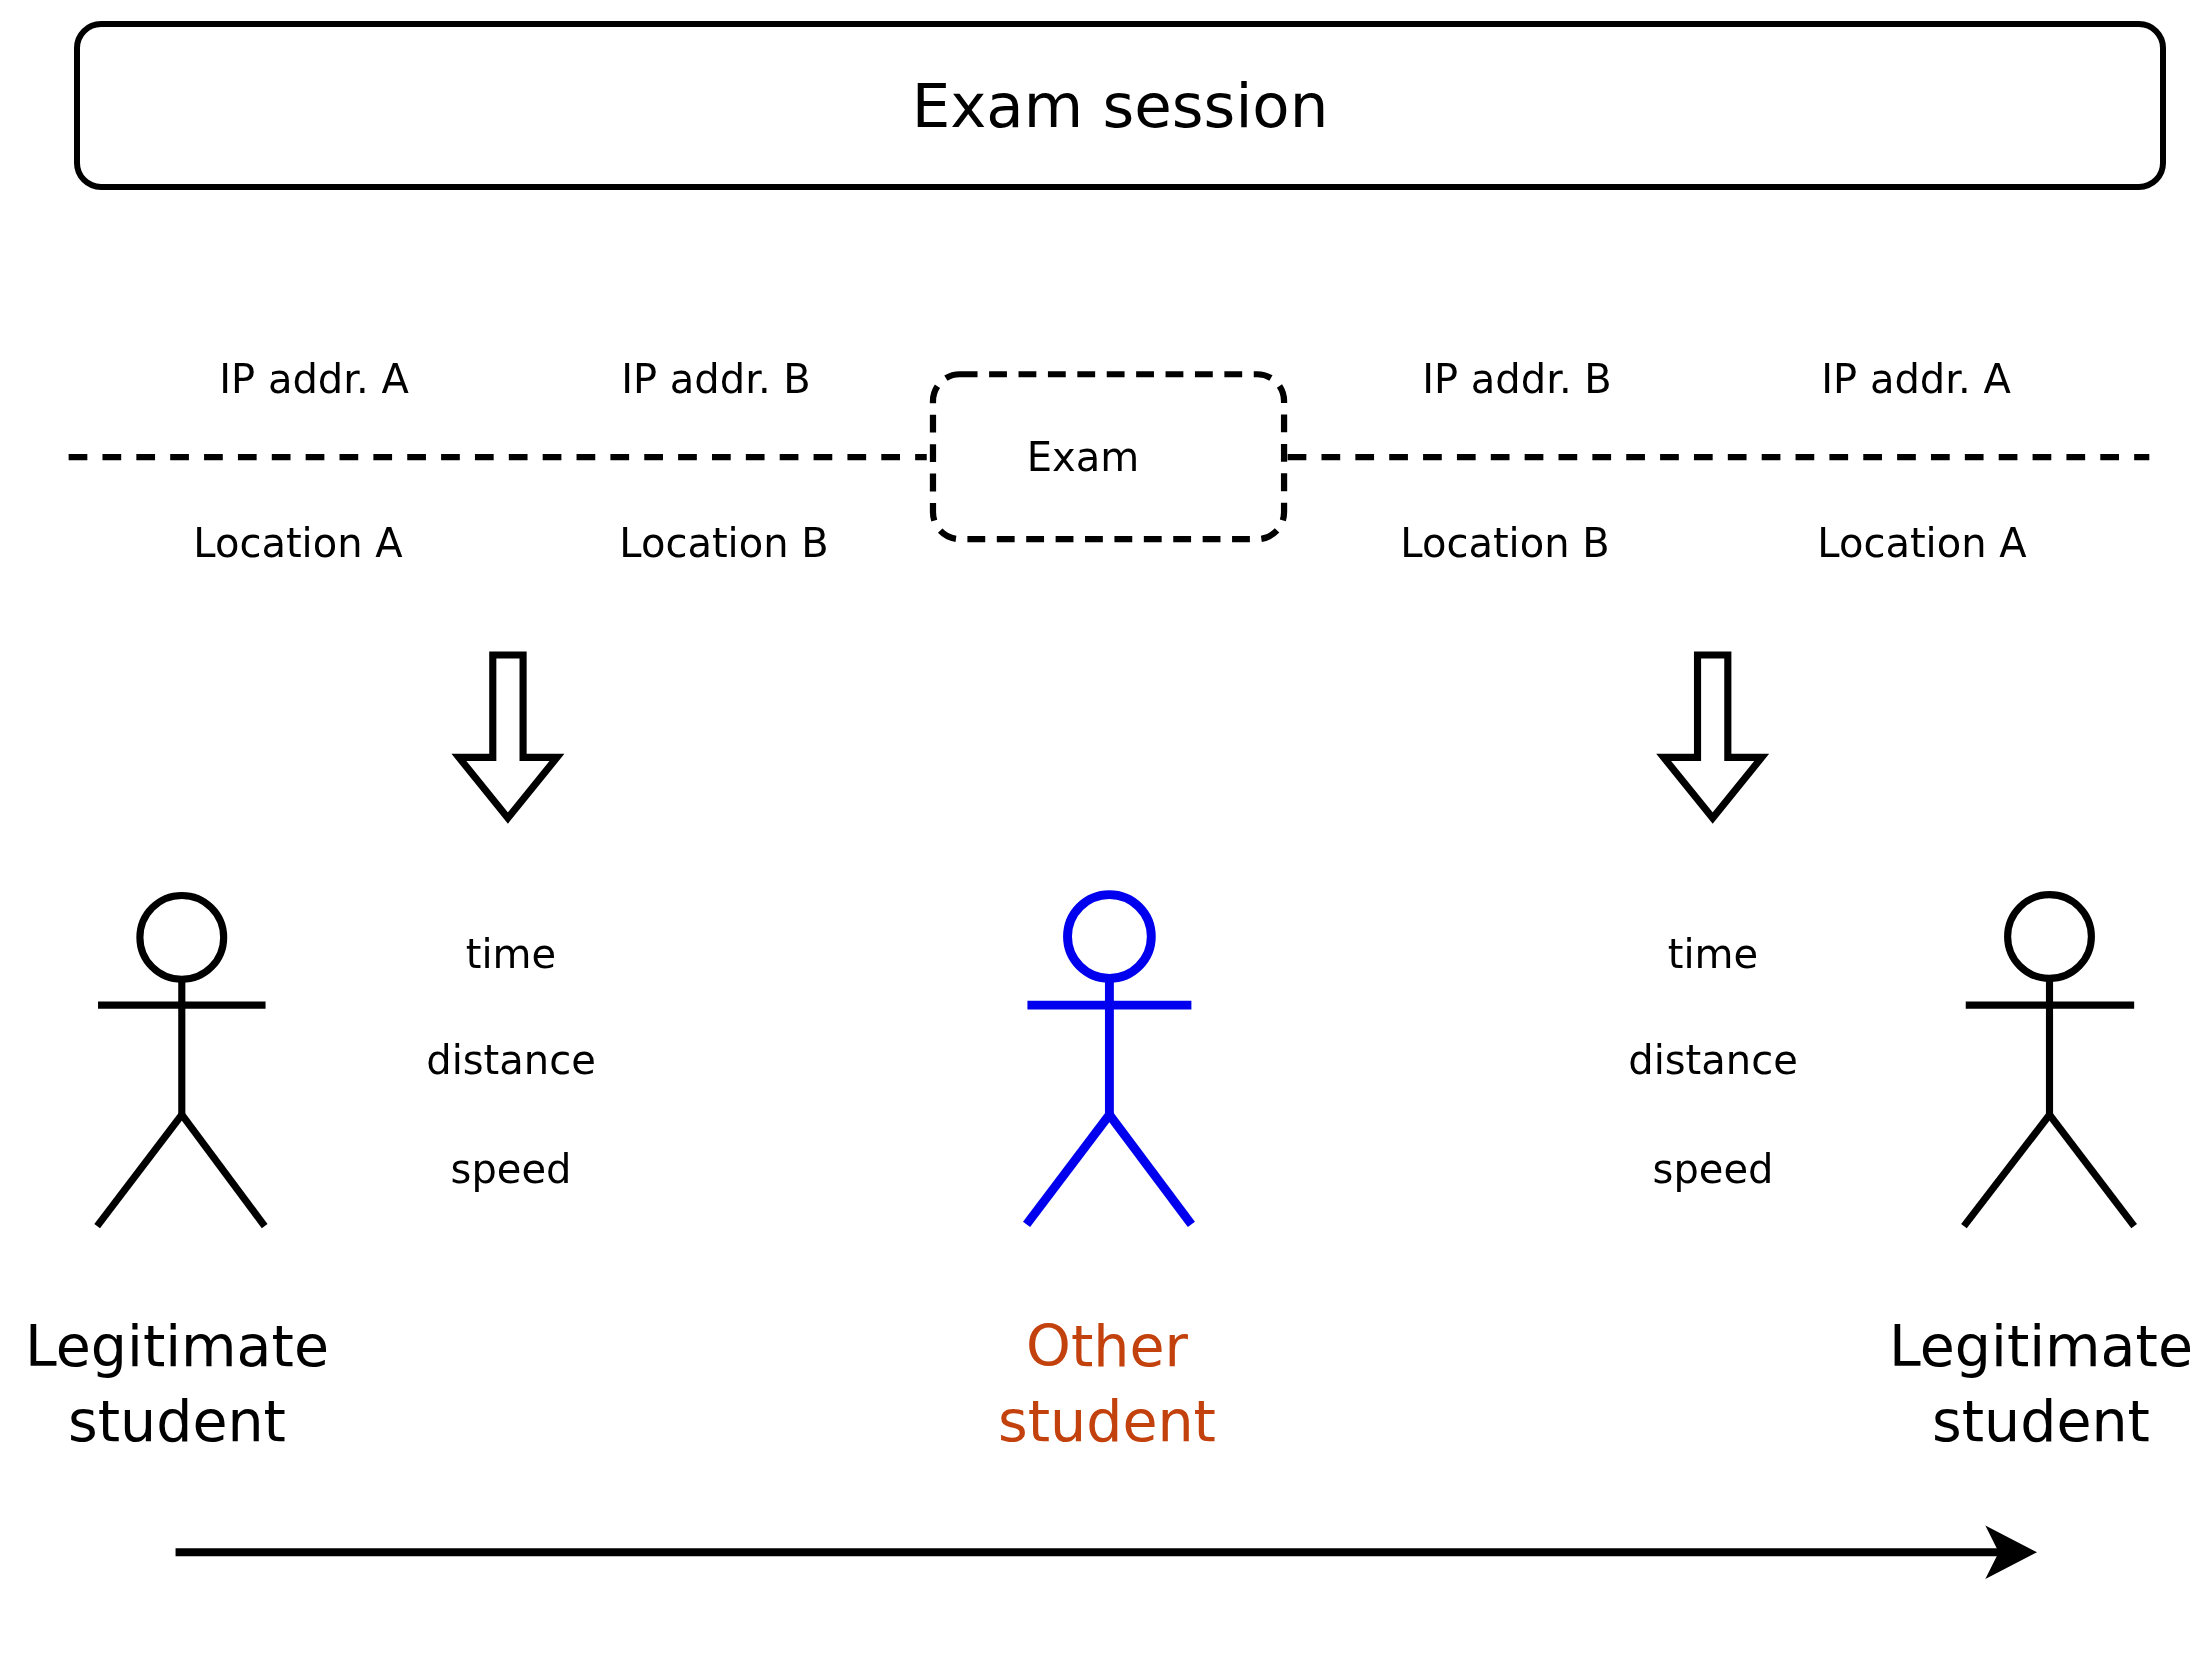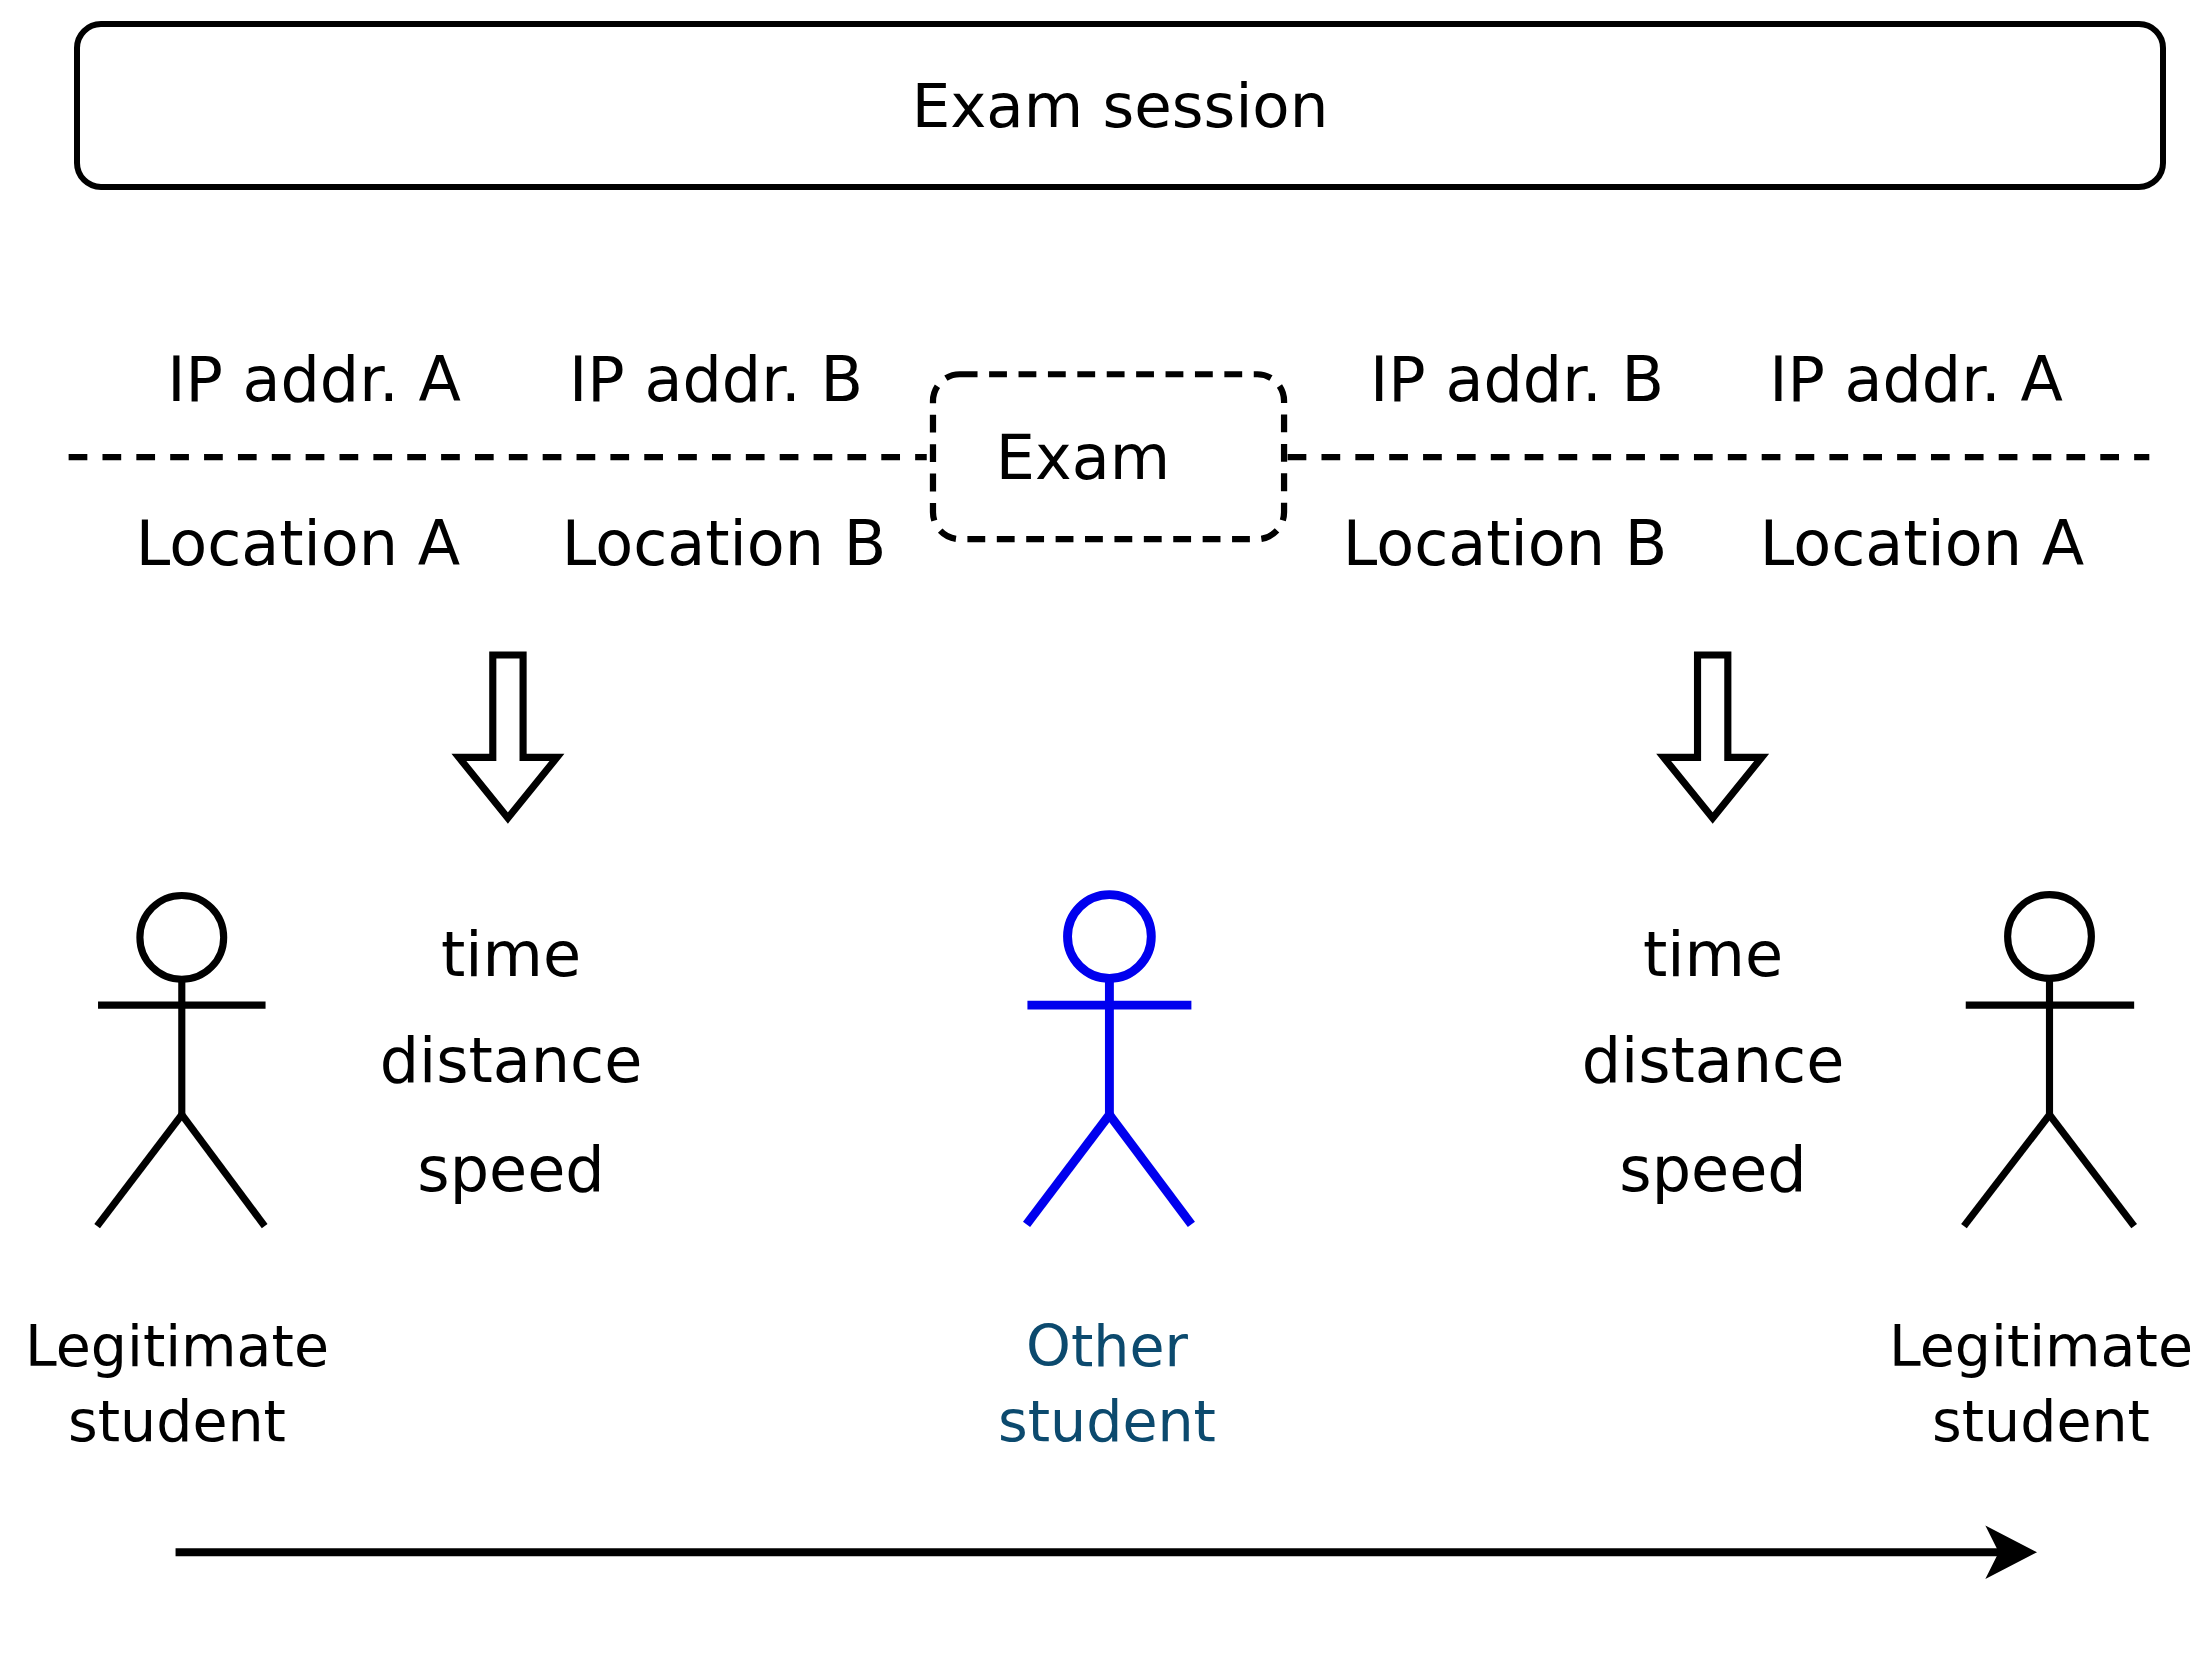--- a/index.html
+++ b/index.html
@@ -30,34 +30,34 @@
     border: 6.2px solid #000000;
     border-radius: 27px;
     display: flex;
     align-items: center;
     justify-content: center;
     font-size: 61px;
   }
   .lbl {
     position: absolute;
     transform: translateX(-50%);
-    font-size: 62px;
+    font-size: 40px;
     line-height: 61px;
     white-space: nowrap;
   }
   .actor-label {
     position: absolute;
     transform: translateX(-50%);
     font-size: 57px;
     line-height: 75px;
     text-align: center;
     white-space: nowrap;
     margin-top: 44px;
   }
-  .blue-text { color: #0c4a6e; }
+  .blue-text { color: #c2410c; }
 </style>
 </head>
 <body>
 
 <div class="canvas">
 
   <svg class="shapes" viewBox="0 0 2470 1873" xmlns="http://www.w3.org/2000/svg">
 
     <g stroke="#000000" stroke-width="7" stroke-dasharray="21 17" fill="none">
       <path d="M77 513 H1040"></path>

